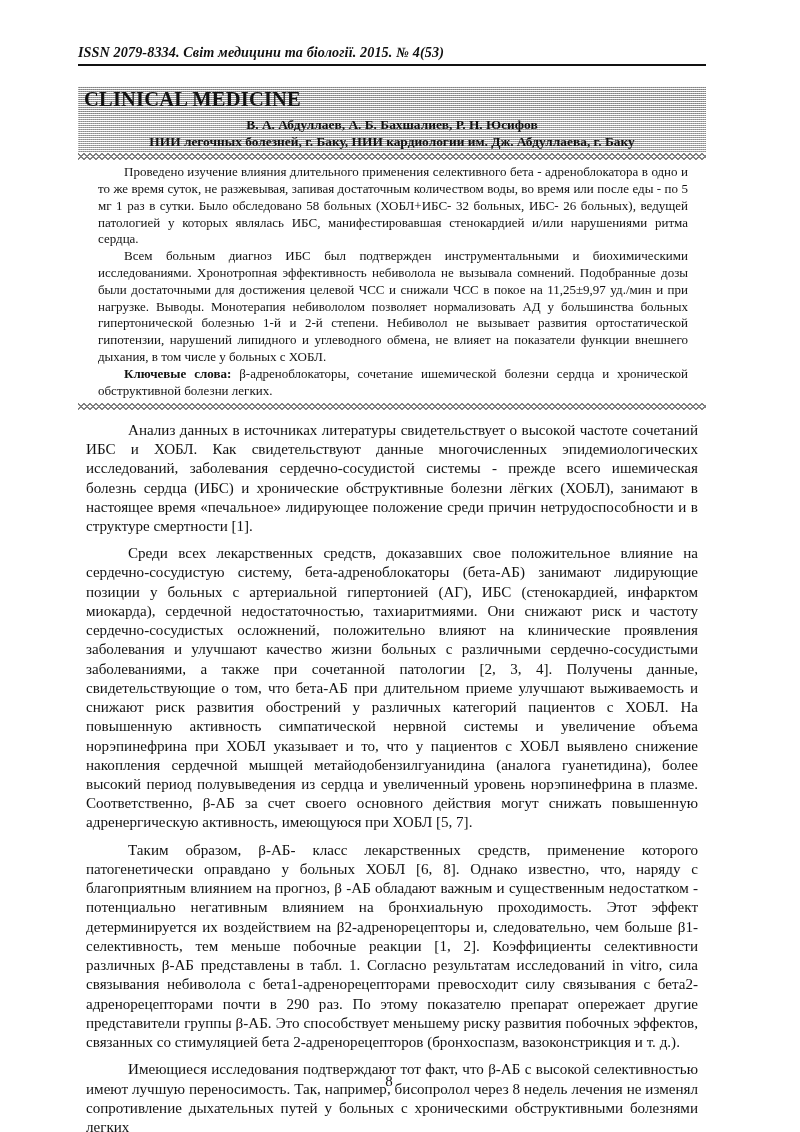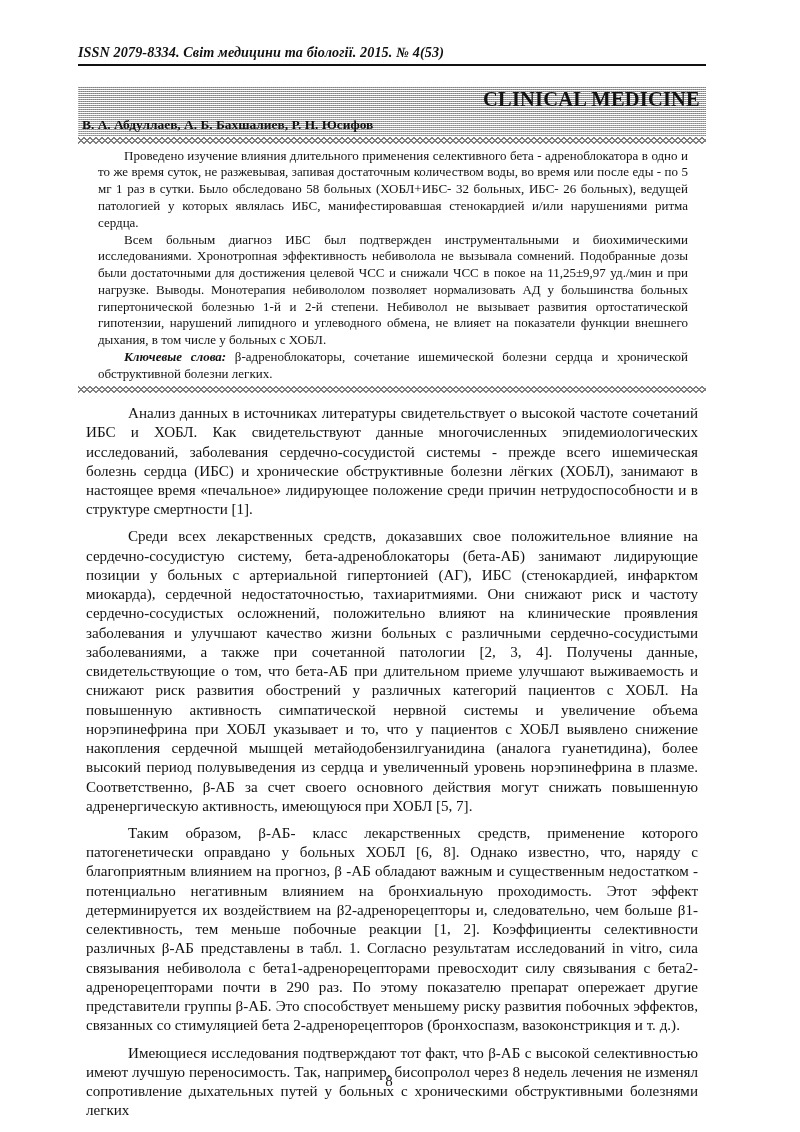--- a/index.html
+++ b/index.html
@@ -56,41 +56,40 @@
     font-size: 20.5px;
     letter-spacing: 0.2px;
     line-height: 1.12;
     white-space: nowrap;
   }
   .banner-sub {
     font-weight: bold;
     font-size: 20.5px;
     letter-spacing: 0.2px;
     line-height: 1.12;
-    text-align: right;
     white-space: nowrap;
     display: block;
   }
   .banner-line-1 { margin-bottom: 1px; }
 
   
   .udk {
     font-weight: bold;
     font-size: 14.6px;
     margin: 11px 0 9px 0;
     white-space: nowrap;
   }
 
   
   .authors-banner {
     background-color: #dcdcdc;
     background-image:
        repeating-linear-gradient(0deg, rgba(255,255,255,0.95) 0px, rgba(255,255,255,0.95) 1px, rgba(95,95,95,0.50) 1px, rgba(95,95,95,0.50) 2px),
        repeating-linear-gradient(90deg, rgba(255,255,255,0.75) 0px, rgba(255,255,255,0.75) 1px, rgba(120,120,120,0.38) 1px, rgba(120,120,120,0.38) 2px);
-    text-align: left;
+    text-align: center;
     padding: 2px 4px 3px 4px;
     box-sizing: border-box;
   }
   .authors-names {
     font-weight: bold;
     font-size: 13.4px;
     line-height: 1.25;
   }
   .authors-affil {
     font-weight: bold;
@@ -124,21 +123,21 @@
     font-size: 13px;
     line-height: 1.285;
     text-align: justify;
     padding: 4px 0 3px 0;
     margin: 0 18px 0 20px;
   }
   .abstract p {
     margin: 0 0 0.5px 0;
     text-indent: 26px;
   }
-  .kw-label { font-weight: bold; font-style: italic; }
+  .kw-label { font-weight: bold; }
 
   
   .body-text {
     font-size: 15.1px;
     line-height: 1.275;
     text-align: justify;
     margin-top: 11px;
     hyphens: none;
   }
   .body-text p {
@@ -166,20 +165,21 @@
 
   <div class="banner">
     <div class="banner-row">
       <span class="banner-sub" style="width:100%;">CLINICAL MEDICINE</span>
     </div>
   </div>
 
 
   <div class="authors-banner">
     <div class="authors-names">В. А. Абдуллаев, А. Б. Бахшалиев, Р. Н. Юсифов</div>
+    <div class="authors-affil">НИИ легочных болезней, г. Баку, НИИ кардиологии им. Дж. Абдуллаева, г. Баку</div>
   </div>
 
 
   <div class="zigzag"></div>
 
   <div class="abstract">
     <p>Проведено изучение влияния длительного применения селективного бета - адреноблокатора в одно и то же время суток, не разжевывая, запивая достаточным количеством воды, во время или после еды - по 5 мг 1 раз в сутки. Было обследовано 58 больных (ХОБЛ+ИБС- 32 больных, ИБС- 26 больных), ведущей патологией у которых являлась ИБС, манифестировавшая стенокардией и/или нарушениями ритма сердца.</p>
     <p>Всем больным диагноз ИБС был подтвержден инструментальными и биохимическими исследованиями. Хронотропная эффективность небиволола не вызывала сомнений. Подобранные дозы были достаточными для достижения целевой ЧСС и снижали ЧСС в покое на 11,25±9,97 уд./мин и при нагрузке. Выводы. Монотерапия небивололом позволяет нормализовать АД у большинства больных гипертонической болезнью 1-й и 2-й степени. Небиволол не вызывает развития ортостатической гипотензии, нарушений липидного и углеводного обмена, не влияет на показатели функции внешнего дыхания, в том числе у больных с ХОБЛ.</p>
     <p><span class="kw-label">Ключевые слова:</span><span> β-адреноблокаторы, сочетание ишемической болезни сердца и хронической обструктивной болезни легких.</span></p>
   </div>

